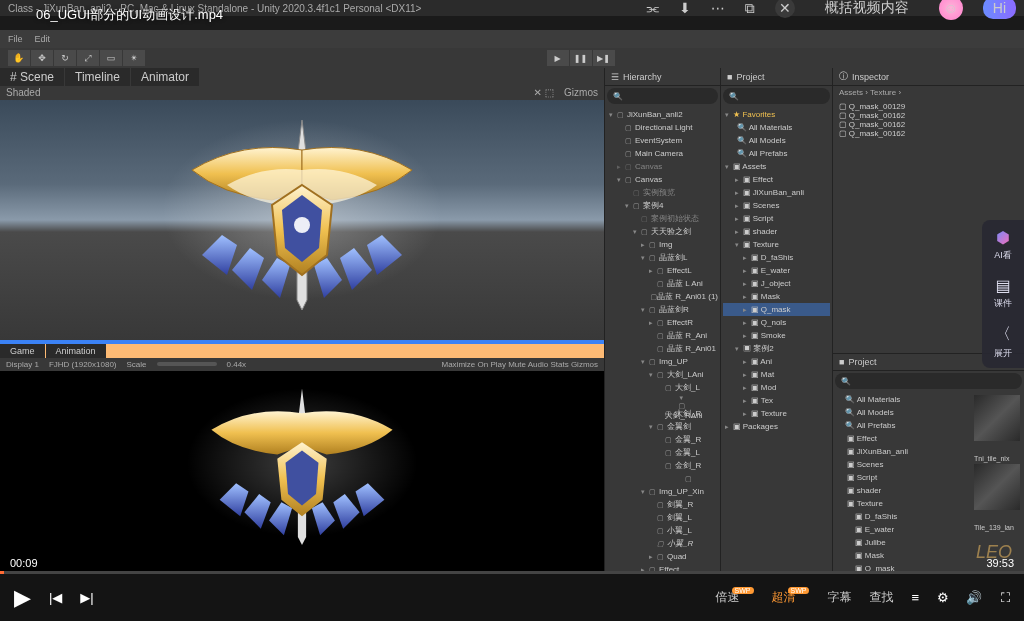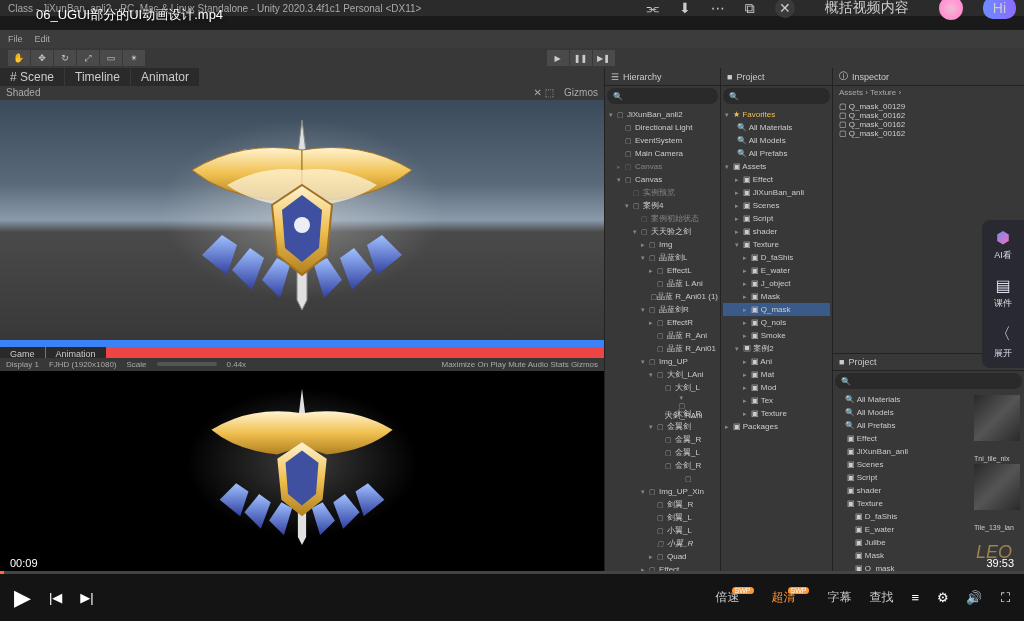--- a/index.html
+++ b/index.html
@@ -30,21 +30,21 @@
 
 
 .scene-col { width: 604px; display: flex; flex-direction: column; }
 .scene-tabs { height: 18px; background: #383838; display: flex; gap: 1px; font-size: 12px; color: #ccc; }
 .scene-tab { padding: 2px 10px; background: #2a2a2a; }
 .scene-toolbar { height: 16px; background: #383838; display: flex; align-items: center; padding: 0 6px; font-size: 10px; color: #aaa; gap: 10px; }
 .scene-viewport { flex: 1; background: linear-gradient(180deg, #3a4a5a 0%, #5a6a7a 35%, #8a9aaa 50%, #4a4a4a 55%, #383838 100%); position: relative; display: flex; align-items: center; justify-content: center; }
 .emblem { width: 340px; height: 240px; position: relative; }
 .emblem-svg { width: 100%; height: 100%; }
 
-.game-tabs { height: 18px; background: #ef4444; display: flex; gap: 1px; font-size: 9px; color: #ccc; border-top: 7px solid #3b82f6; }
+.game-tabs { height: 18px; background: #fdba74; display: flex; gap: 1px; font-size: 9px; color: #ccc; border-top: 4px solid #3b82f6; }
 .game-toolbar { height: 16px; background: #383838; display: flex; align-items: center; padding: 0 6px; font-size: 8px; color: #aaa; gap: 10px; }
 .game-viewport { height: 225px; background: #000; position: relative; display: flex; align-items: center; justify-content: center; }
 .emblem2 { width: 280px; height: 200px; }
 
 
 .hierarchy-col { width: 116px; background: #383838; border-left: 1px solid #222; display: flex; flex-direction: column; }
 .panel-header { height: 18px; background: #383838; display: flex; align-items: center; padding: 0 6px; font-size: 9px; color: #ccc; border-bottom: 1px solid #222; }
 .panel-search { height: 16px; background: #2a2a2a; margin: 2px; border-radius: 8px; display: flex; align-items: center; padding: 0 6px; font-size: 8px; color: #888; }
 .tree { flex: 1; overflow: hidden; font-size: 8px; color: #ccc; padding: 2px; }
 .tree-item { display: flex; align-items: center; height: 13px; padding-left: 2px; white-space: nowrap; }

